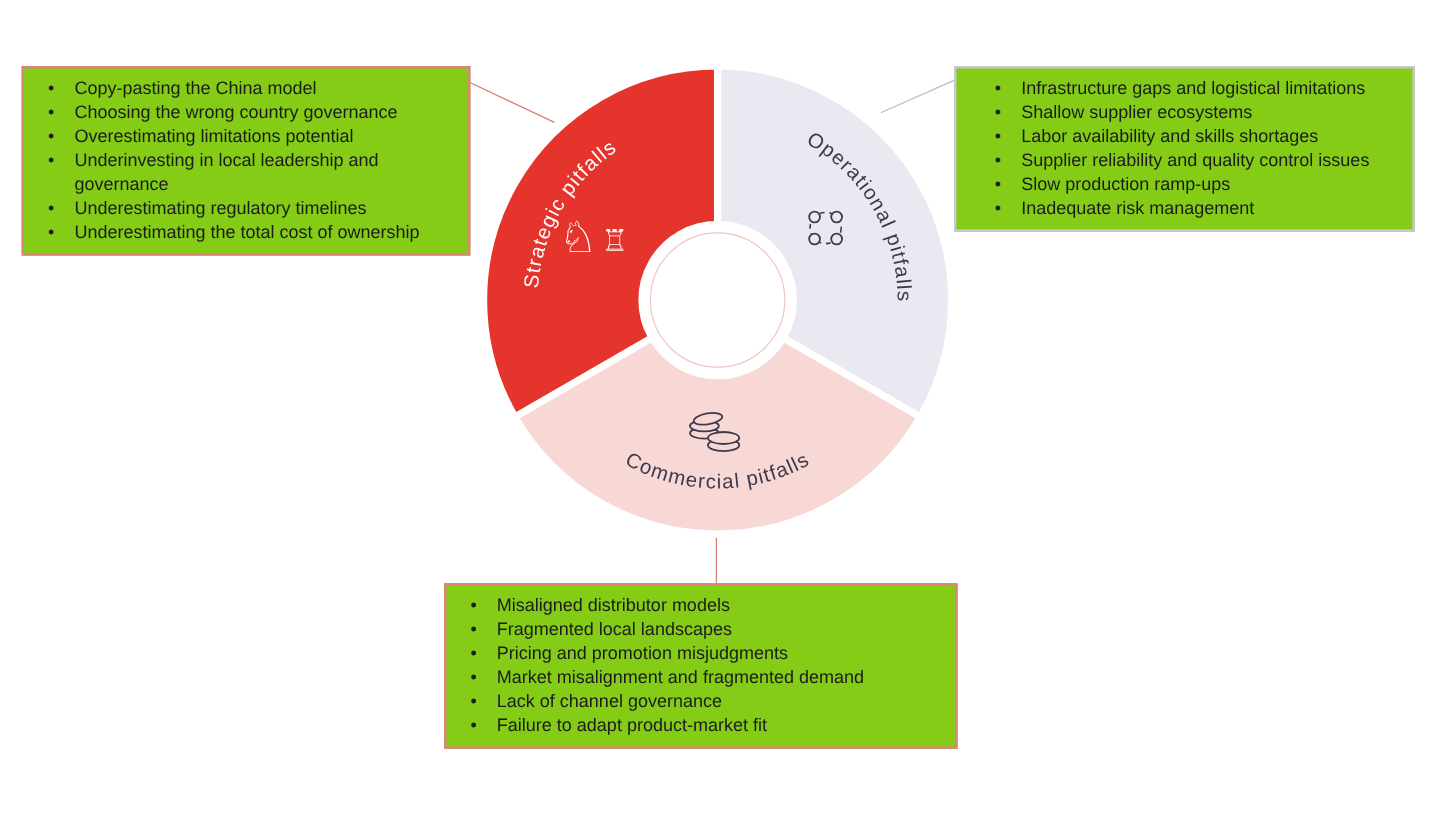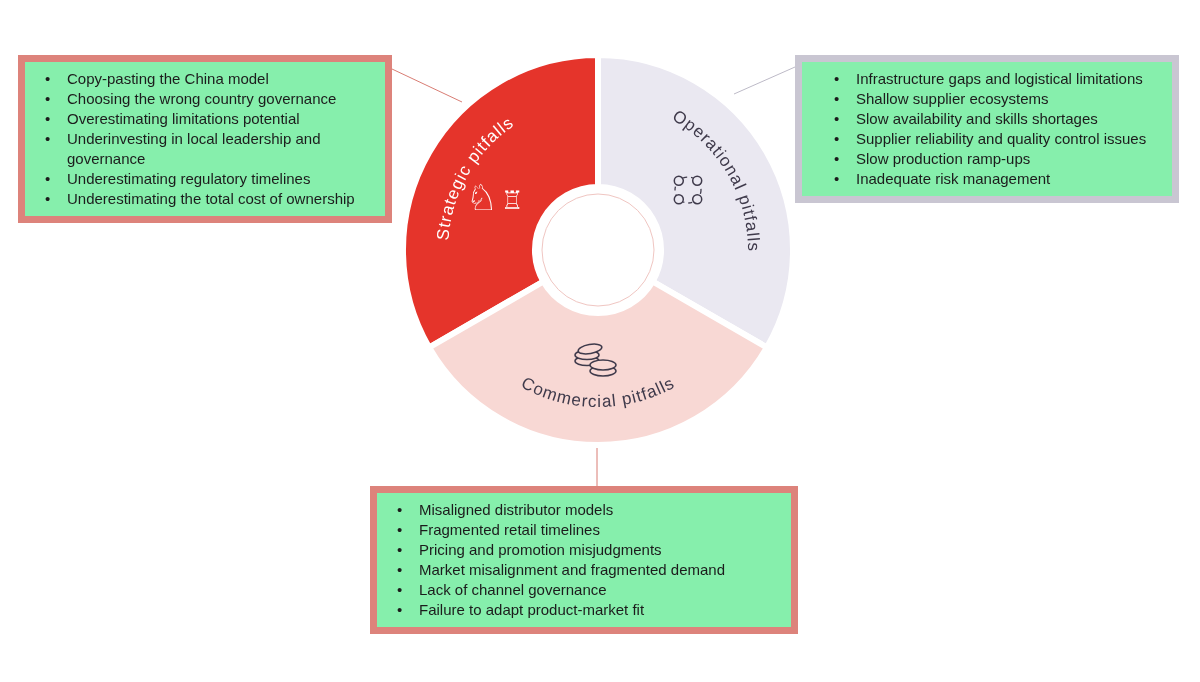--- a/index.html
+++ b/index.html
@@ -11,22 +11,22 @@
     font-family:"Liberation Sans",sans-serif;
   }
   .donut-svg{position:absolute;left:0;top:0;}
   .seg{stroke:#ffffff;stroke-width:6;stroke-linejoin:round;}
   .seg-label{
     font-family:"Liberation Sans",sans-serif;
     font-size:17px;font-weight:500;letter-spacing:1px;
   }
   .callout{
     position:absolute;
-    background:#86efac;
-    border:7px solid #6d28d9;
+    background:#84cc16;
+    border:2px solid #6d28d9;
     box-sizing:border-box;
     padding:7px 10px 7px 12px;
     color:#1c1c1c;
     font-size:15px;line-height:20px;font-weight:400;
   }
   .callout ul{margin:0;padding:0;list-style:none;}
   .callout li{position:relative;padding-left:30px;}
   .callout li::before{
     content:"\2022";
     position:absolute;left:8px;top:0;
@@ -100,31 +100,31 @@
       <li>Underinvesting in local leadership and governance</li>
       <li>Underestimating regulatory timelines</li>
       <li>Underestimating the total cost of ownership</li>
     </ul>
   </div>
 
   <div class="callout callout-right" style="border-color: rgb(201, 198, 210); padding-left: 24px;">
     <ul>
       <li>Infrastructure gaps and logistical limitations</li>
       <li>Shallow supplier ecosystems</li>
-      <li>Slow availability and skills shortages</li>
+      <li>Labor availability and skills shortages</li>
       <li>Supplier reliability and quality control issues</li>
       <li>Slow production ramp-ups</li>
       <li>Inadequate risk management</li>
     </ul>
   </div>
 
   <div class="callout callout-bottom" style="border-color: rgb(221, 131, 123);">
     <ul>
       <li>Misaligned distributor models</li>
-      <li>Fragmented retail timelines</li>
+      <li>Fragmented local landscapes</li>
       <li>Pricing and promotion misjudgments</li>
       <li>Market misalignment and fragmented demand</li>
       <li>Lack of channel governance</li>
       <li>Failure to adapt product-market fit</li>
     </ul>
   </div>
 
 </div>
 
 </body></html>

